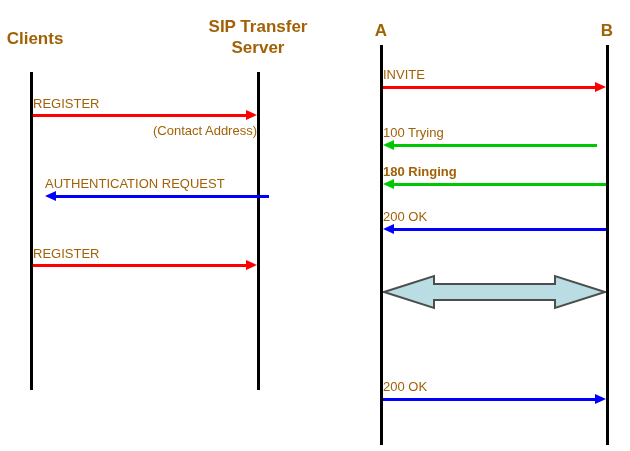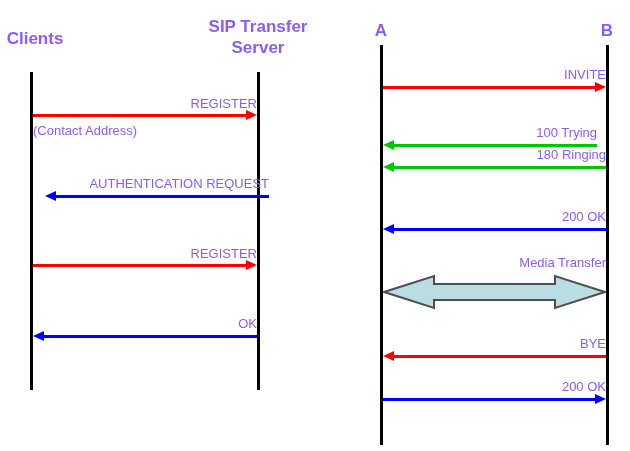--- a/index.html
+++ b/index.html
@@ -1,31 +1,31 @@
 <!DOCTYPE html>
 <html><head>
 <meta charset="utf-8">
 <style>
   html,body{margin:0;padding:0;background:#fff}
   .canvas{
     position:relative;width:630px;height:451px;background:#ffffff;
-    font-family:"Liberation Sans",sans-serif;color:#8b5cf6;overflow:hidden;
+    font-family:"Liberation Sans",sans-serif;color:#a16207;overflow:hidden;
   }
   .actor{
     position:absolute;font-weight:bold;font-size:17px;line-height:21px;
     text-align:center;white-space:pre-line;
   }
   .lifeline{position:absolute;width:3px;background:#000}
   .msg{position:absolute}
   .msg .label{
-    position:absolute;left:0;right:0;top:0;text-align:right;
+    position:absolute;left:0;right:0;top:0;text-align:left;
     font-size:13px;line-height:16px;white-space:nowrap;
   }
   .msg .sublabel{
-    position:absolute;left:0;right:0;top:27px;text-align:left;
+    position:absolute;left:0;right:0;top:27px;text-align:right;
     font-size:13px;line-height:16px;white-space:nowrap;
   }
   .arrow{position:absolute;left:0;right:0;height:3px}
   .arrow .shaft{position:absolute;top:0;bottom:0;background:var(--c)}
   .dir-right .shaft{left:0;right:7px}
   .dir-left  .shaft{left:7px;right:0}
   .arrow .head{
     position:absolute;top:-4px;width:0;height:0;
     border-top:5.5px solid transparent;border-bottom:5.5px solid transparent;
   }
@@ -66,27 +66,20 @@
   </div>
 
   <div class="msg dir-right" style="left: 33px; top: 246px; width: 224px; height: 45px; --c: #ff0000;">
     <div class="label">REGISTER</div>
     <div class="arrow" style="top:18px">
       <div class="shaft"></div>
       <div class="head"></div>
     </div>
   </div>
 
-  <div class="msg dir-left" style="left: 33px; top: 316px; width: 224px; height: 24px; --c: #0000ff;">
-    <div class="label">OK</div>
-    <div class="arrow" style="top:19px">
-      <div class="shaft"></div>
-      <div class="head"></div>
-    </div>
-  </div>
 
   <div class="actor" style="left:366px;top:20px;width:30px">A</div>
 
   <div class="actor" style="left:592px;top:20px;width:30px">B</div>
 
   <div class="lifeline" style="left: 380px; top: 45px; height: 400px; background: rgb(0, 0, 0);"></div>
 
   <div class="lifeline" style="left: 606px; top: 45px; height: 400px; background: rgb(0, 0, 0);"></div>
 
   <div class="msg dir-right" style="left: 383px; top: 67px; width: 223px; height: 24px; --c: #ff0000;">
@@ -98,50 +91,42 @@
   </div>
 
   <div class="msg dir-left" style="left: 383px; top: 125px; width: 214px; height: 24px; --c: #00c800;">
     <div class="label">100 Trying</div>
     <div class="arrow" style="top:19px">
       <div class="shaft"></div>
       <div class="head"></div>
     </div>
   </div>
 
-  <div class="msg dir-left" style="left: 383px; top: 147px; width: 223px; height: 24px; --c: #00c800;">
+  <div class="msg dir-left" style="left: 383px; top: 164px; width: 223px; height: 24px; font-weight: bold; --c: #00c800;">
     <div class="label">180 Ringing</div>
     <div class="arrow" style="top:19px">
       <div class="shaft"></div>
       <div class="head"></div>
     </div>
   </div>
 
   <div class="msg dir-left" style="left: 383px; top: 209px; width: 223px; height: 24px; --c: #0000ff;">
     <div class="label">200 OK</div>
     <div class="arrow" style="top:19px">
       <div class="shaft"></div>
       <div class="head"></div>
     </div>
   </div>
 
   <div class="msg" style="left:383px;top:255px;width:223px;height:56px">
-    <div class="label">Media Transfer</div>
     <svg class="media-arrow" width="223" height="36" viewBox="0 0 223 36" style="--mo: #4d4d4d;">
       <polygon points="1,18 51,2 51,10 172,10 172,2 222,18 172,34 172,26 51,26 51,34" fill="#b9dde2"></polygon>
     </svg>
   </div>
 
-  <div class="msg dir-left" style="left: 383px; top: 336px; width: 223px; height: 24px; --c: #ff0000;">
-    <div class="label">BYE</div>
-    <div class="arrow" style="top:19px">
-      <div class="shaft"></div>
-      <div class="head"></div>
-    </div>
-  </div>
 
   <div class="msg dir-right" style="left: 383px; top: 379px; width: 223px; height: 24px; --c: #0000ff;">
     <div class="label">200 OK</div>
     <div class="arrow" style="top:19px">
       <div class="shaft"></div>
       <div class="head"></div>
     </div>
   </div>
 
 </div>

